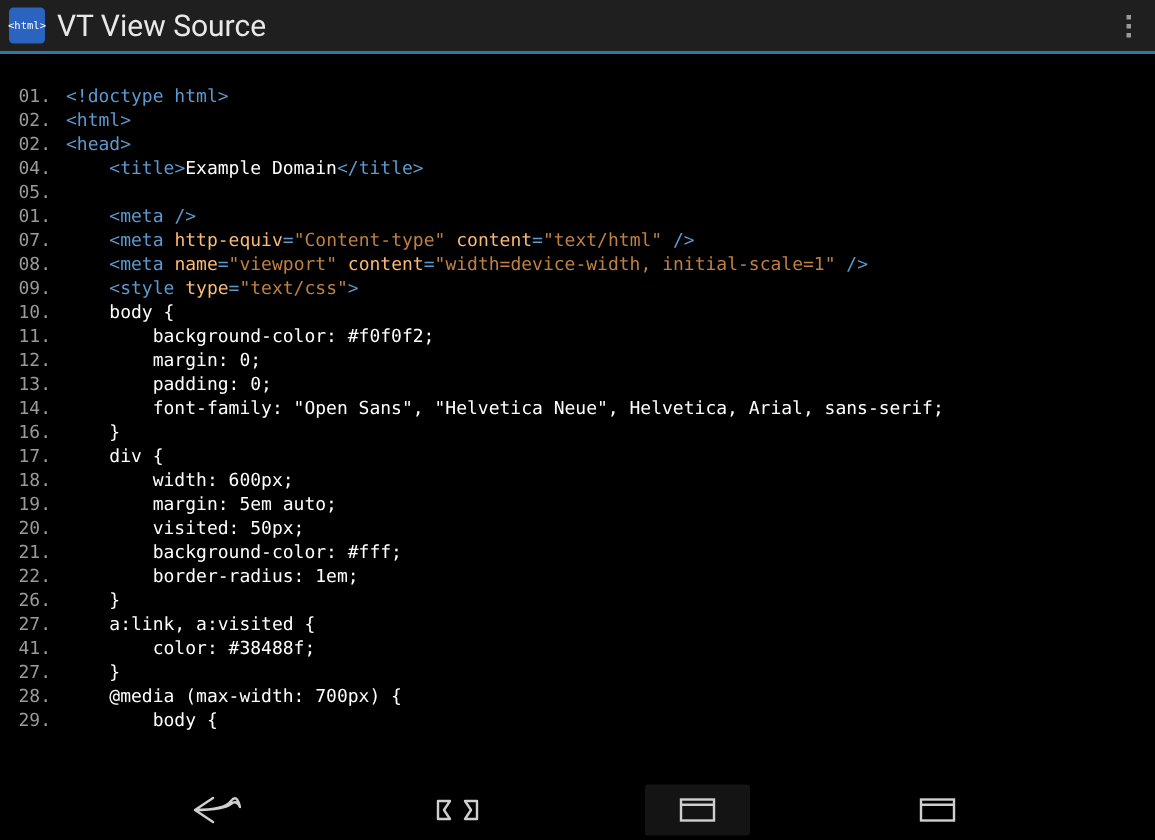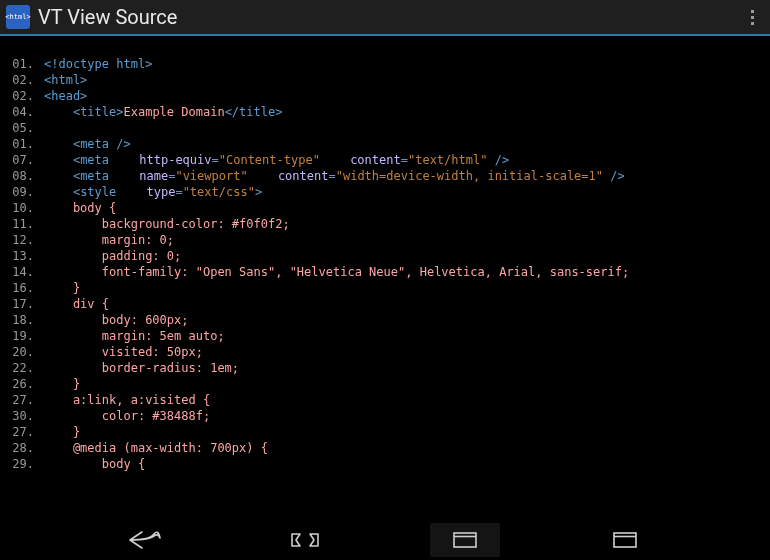--- a/index.html
+++ b/index.html
@@ -16,23 +16,23 @@
   .app-title { color:#e8e8e8; font-size:20px; font-family:"Roboto","Helvetica Neue",Arial,sans-serif; font-weight:400; flex:1; }
   .overflow { width:24px; display:flex; flex-direction:column; align-items:center; gap:3px; cursor:pointer; }
   .overflow .dot { width:3px; height:3px; background:#9a9a9a; border-radius:0; }
   .code-area {
     padding:20px 10px 10px 10px; font-size:12px; line-height:16px; color:#d8d8d8;
   }
   .line { display:flex; white-space:pre; }
   .gutter { color:#9a9a9a; width:34px; text-align:right; padding-right:10px; flex:none; user-select:none;}
   .code { flex:1; }
   .tag { color:#5b9bd0; }
-  .attr { color:#c4b5fd;margin-left:23px; }
+  .attr { color:#fdba74; }
   .str { color:#c08040; }
-  .plain { color:#fca5a5; }
+  .plain { color:#ffffff; }
   .navbar {
     position:absolute; bottom:0; left:0; width:770px; height:40px; background:rgba(0,0,0,0.85);
     display:flex; align-items:center; justify-content:center; gap:90px;
   }
   .navbtn { width:70px; height:34px; display:flex; align-items:center; justify-content:center; cursor:pointer;}
   .navbtn.recents { background:rgba(255,255,255,0.08); border-radius:2px; }
   .navbtn svg { display:block; }
 </style>
 </head>
 <body>
@@ -59,27 +59,28 @@
     <div class="line"><span class="gutter">07.</span><span class="code"><span class="plain">    </span><span class="tag">&lt;meta </span><span class="attr">http-equiv</span><span class="tag">=</span><span class="str">"Content-type"</span><span class="tag"> </span><span class="attr">content</span><span class="tag">=</span><span class="str">"text/html"</span><span class="tag"> /&gt;</span></span></div>
     <div class="line"><span class="gutter">08.</span><span class="code"><span class="plain">    </span><span class="tag">&lt;meta </span><span class="attr">name</span><span class="tag">=</span><span class="str">"viewport"</span><span class="tag"> </span><span class="attr">content</span><span class="tag">=</span><span class="str">"width=device-width, initial-scale=1"</span><span class="tag"> /&gt;</span></span></div>
     <div class="line"><span class="gutter">09.</span><span class="code"><span class="plain">    </span><span class="tag">&lt;style </span><span class="attr">type</span><span class="tag">=</span><span class="str">"text/css"</span><span class="tag">&gt;</span></span></div>
     <div class="line"><span class="gutter">10.</span><span class="code"><span class="plain">    body {</span></span></div>
     <div class="line"><span class="gutter">11.</span><span class="code"><span class="plain">        background-color: #f0f0f2;</span></span></div>
     <div class="line"><span class="gutter">12.</span><span class="code"><span class="plain">        margin: 0;</span></span></div>
     <div class="line"><span class="gutter">13.</span><span class="code"><span class="plain">        padding: 0;</span></span></div>
     <div class="line"><span class="gutter">14.</span><span class="code"><span class="plain">        font-family: "Open Sans", "Helvetica Neue", Helvetica, Arial, sans-serif;</span></span></div>
     <div class="line"><span class="gutter">16.</span><span class="code"><span class="plain">    }</span></span></div>
     <div class="line"><span class="gutter">17.</span><span class="code"><span class="plain">    div {</span></span></div>
-    <div class="line"><span class="gutter">18.</span><span class="code"><span class="plain">        body: 600px;</span></span></div>
+    <div class="line"><span class="gutter">18.</span><span class="code"><span class="plain">        width: 600px;</span></span></div>
     <div class="line"><span class="gutter">19.</span><span class="code"><span class="plain">        margin: 5em auto;</span></span></div>
     <div class="line"><span class="gutter">20.</span><span class="code"><span class="plain">        visited: 50px;</span></span></div>
+    <div class="line"><span class="gutter">21.</span><span class="code"><span class="plain">        background-color: #fff;</span></span></div>
     <div class="line"><span class="gutter">22.</span><span class="code"><span class="plain">        border-radius: 1em;</span></span></div>
     <div class="line"><span class="gutter">26.</span><span class="code"><span class="plain">    }</span></span></div>
     <div class="line"><span class="gutter">27.</span><span class="code"><span class="plain">    a:link, a:visited {</span></span></div>
-    <div class="line"><span class="gutter">30.</span><span class="code"><span class="plain">        color: #38488f;</span></span></div>
+    <div class="line"><span class="gutter">41.</span><span class="code"><span class="plain">        color: #38488f;</span></span></div>
     <div class="line"><span class="gutter">27.</span><span class="code"><span class="plain">    }</span></span></div>
     <div class="line"><span class="gutter">28.</span><span class="code"><span class="plain">    @media (max-width: 700px) {</span></span></div>
     <div class="line"><span class="gutter">29.</span><span class="code"><span class="plain">        body {</span></span></div>
   </div>
 
 <div class="navbar">
   <div class="navbtn">
     <svg width="34" height="20" viewBox="0 0 34 20">
       <path d="M14 2 L2 10 L14 18 M2 10 Q22 10 26 4 Q30 -1 32 8 Q30 3 26 6 Q22 10 2 10" fill="none" stroke="#cfcfcf" stroke-width="1.6" stroke-linejoin="round" stroke-linecap="round"></path>
     </svg>

